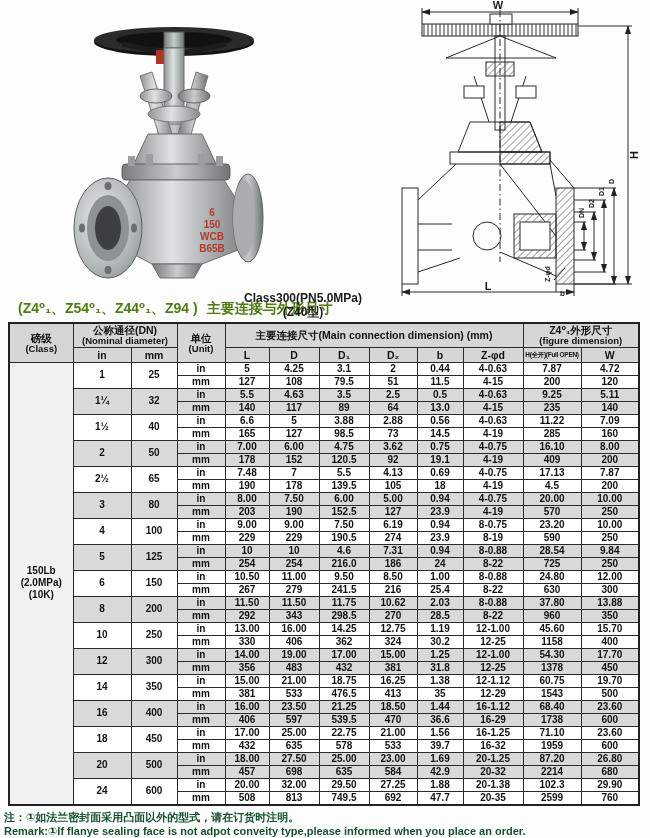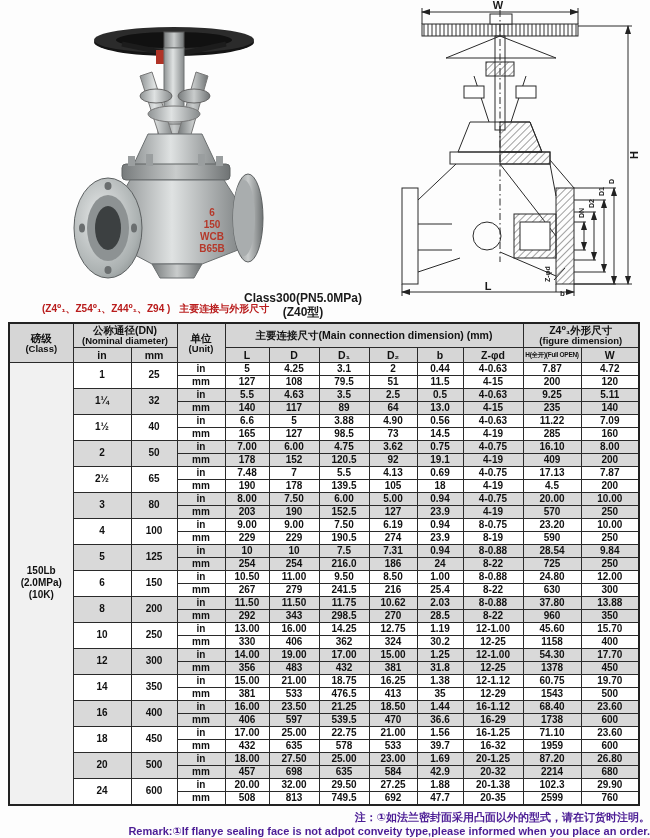--- a/index.html
+++ b/index.html
@@ -11,43 +11,43 @@
     overflow:hidden;
   }
   .top-section { position:relative; width:650px; height:298px; background:#fdfdfd; }
   .photo-wrap   { position:absolute; left:52px;  top:6px; width:280px; height:288px; }
   .drawing-wrap { position:absolute; right:2px;  top:0px; width:262px; height:298px; }
   .caption {
     position:absolute; left:228px; top:252px; width:150px;
     text-align:center; font-weight:bold; font-size:12px; color:#1a1a1a; line-height:1.15;margin-top:40px;
   }
   .title-line {
-    height:22px; padding-left:42px; display:flex; align-items:center;
-    color:#b91c1c; font-weight:bold; font-size:10px; white-space:nowrap;
+    height:22px; padding-left:18px; display:flex; align-items:center;
+    color:#4d7c0f; font-weight:bold; font-size:14px; white-space:nowrap;
   }
   .title-line span { margin-right:9px; }
   table.dims {
     border-collapse:collapse; table-layout:fixed;
     margin:2px 8px 0 8px; width:582px;
     border:2px solid #222;
   }
   table.dims th, table.dims td {
     border:1px solid #2a2a2a; text-align:center; vertical-align:middle;
     font-weight:bold; color:#111; padding:0; overflow:hidden;
   }
   table.dims th { background:#d6d6d6; font-size:10.5px; line-height:1.15; }
   th .en { font-size:9.5px; }
   th.sub-h { font-size:10px; height:15px; }
   th.sub-h.tiny { font-size:6.5px; letter-spacing:-0.3px; }
   table.dims td { font-size:10px; height:13px; line-height:12px; background:#ffffff; }
   tr.shaded td { background:#d9d9d9; }
   td.class-cell {
     background:#f1f1f1 !important; font-size:10.5px; white-space:pre-line; line-height:1.3;
   }
-  .notes { margin:4px 0 0 4px; font-weight:bold; color:#4c1d95;text-align:right; }
+  .notes { margin:4px 0 0 4px; font-weight:bold; color:#14532d; }
   .notes div { font-size:11px; line-height:1.3; }
   svg text { font-family:"Liberation Sans","DejaVu Sans",sans-serif; }
 </style>
 </head>
 <body>
 
 <div class="top-section">
 
   <div class="photo-wrap">
     <svg width="280" height="288" viewBox="0 0 280 288">
@@ -310,21 +310,21 @@
         <td>235</td>
         <td>140</td>
       </tr>
       <tr>
         <td rowspan="2">1½</td>
         <td rowspan="2">40</td>
         <td>in</td>
         <td>6.6</td>
         <td>5</td>
         <td>3.88</td>
-        <td>4.90</td>
+        <td>2.88</td>
         <td>0.56</td>
         <td>4-0.63</td>
         <td>11.22</td>
         <td>7.09</td>
       </tr>
       <tr>
         <td>mm</td>
         <td>165</td>
         <td>127</td>
         <td>98.5</td>
@@ -429,21 +429,21 @@
         <td>8-19</td>
         <td>590</td>
         <td>250</td>
       </tr>
       <tr class="shaded">
         <td rowspan="2">5</td>
         <td rowspan="2">125</td>
         <td>in</td>
         <td>10</td>
         <td>10</td>
-        <td>7.5</td>
+        <td>4.6</td>
         <td>7.31</td>
         <td>0.94</td>
         <td>8-0.88</td>
         <td>28.54</td>
         <td>9.84</td>
       </tr>
       <tr class="shaded">
         <td>mm</td>
         <td>254</td>
         <td>254</td>

